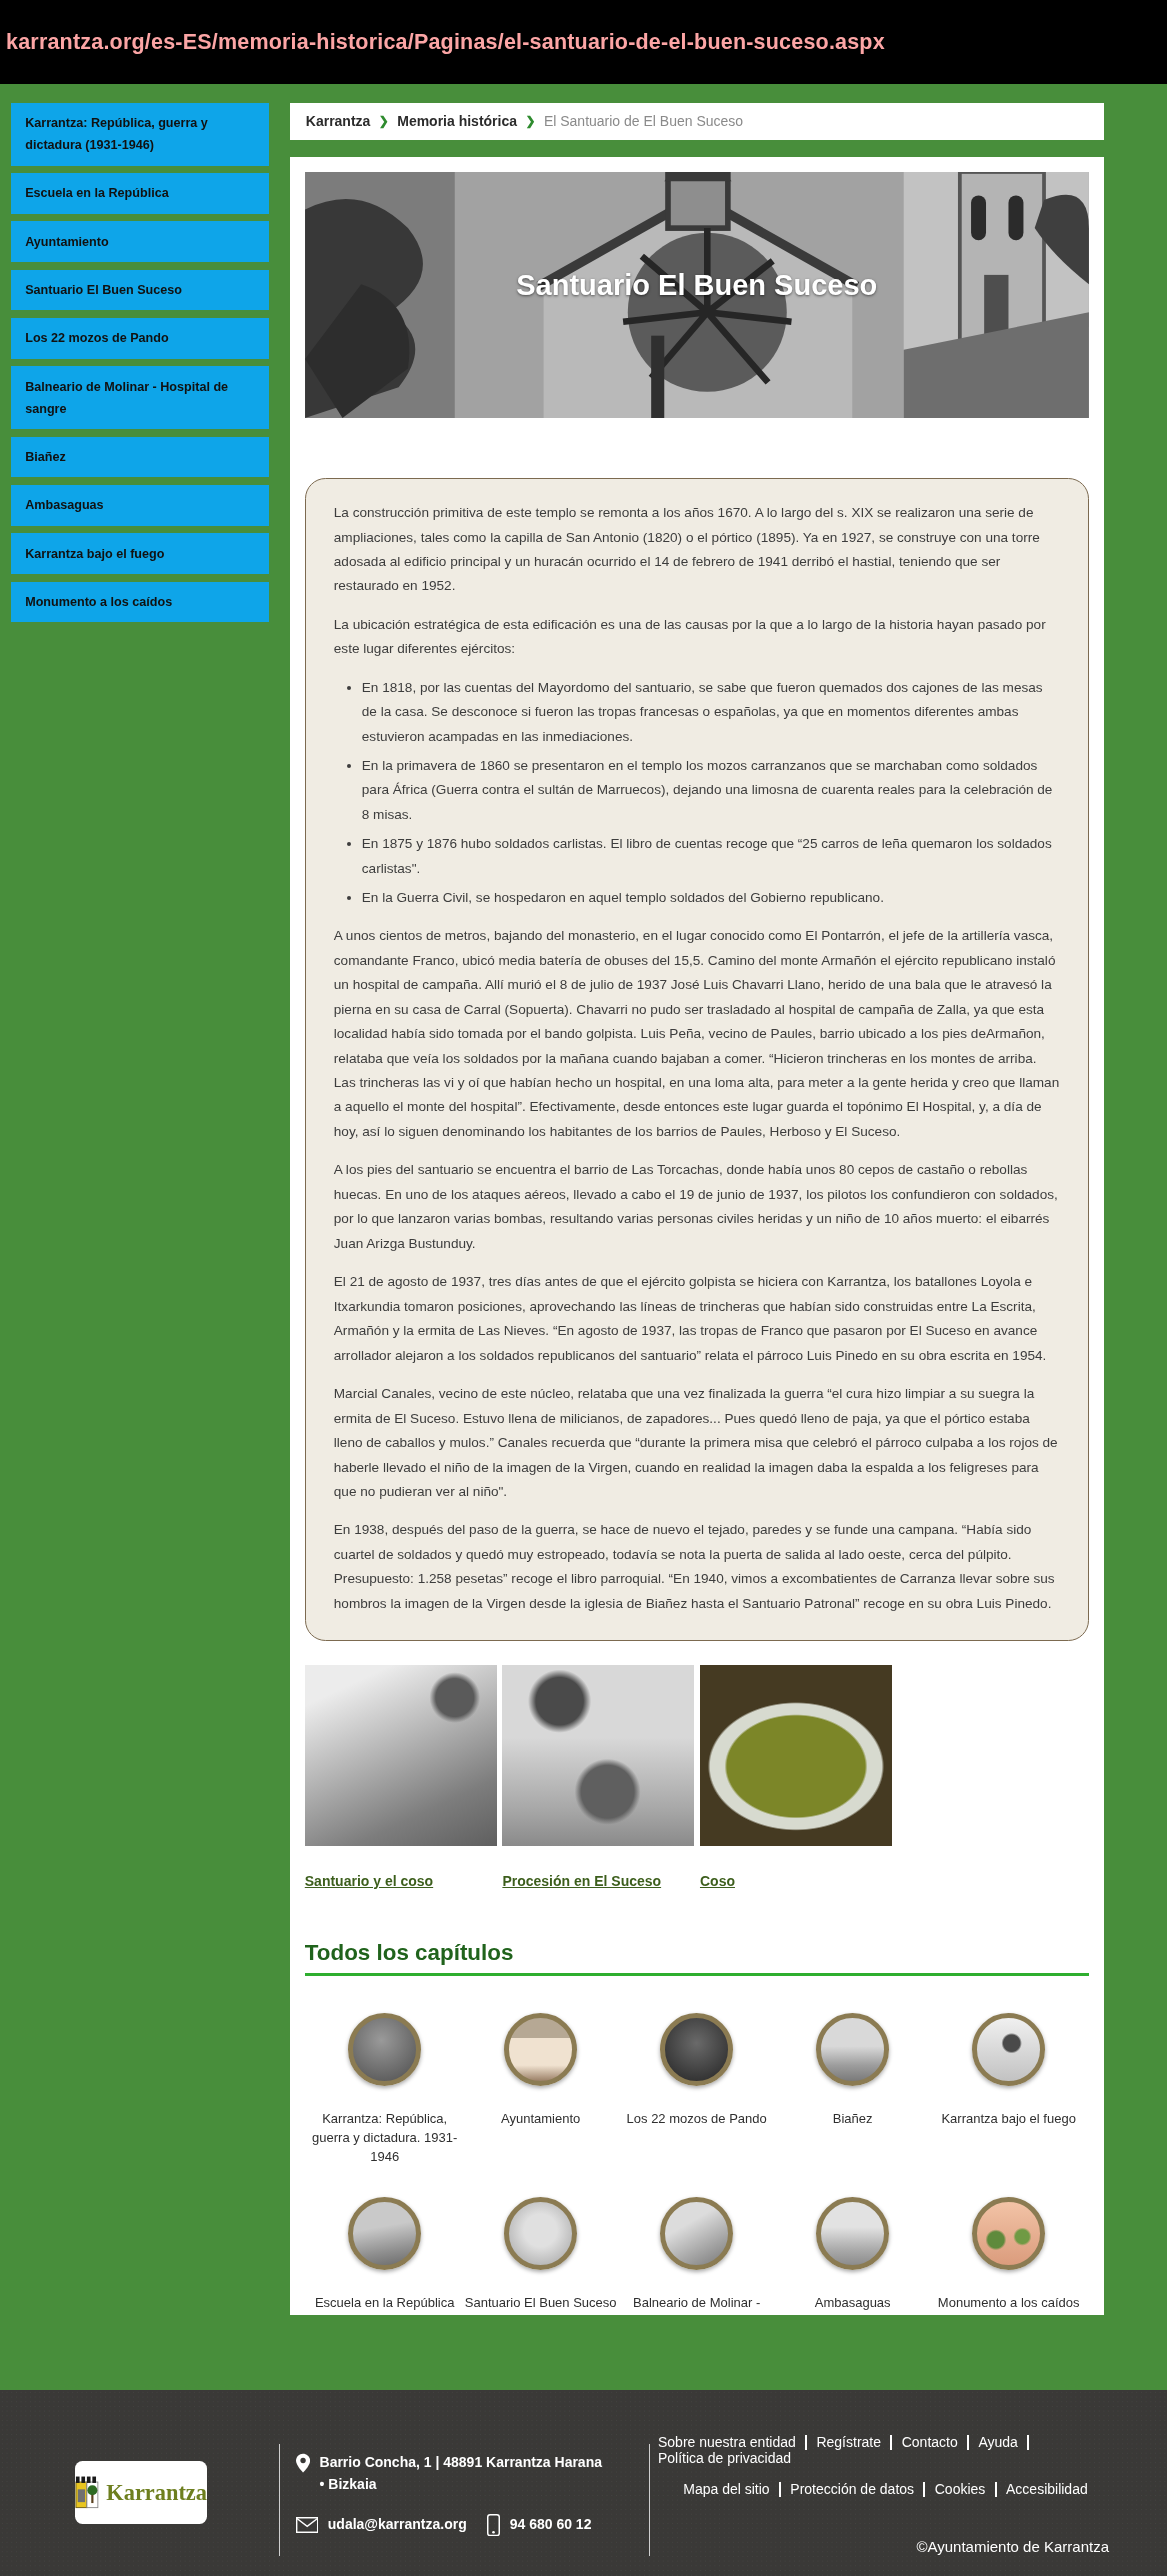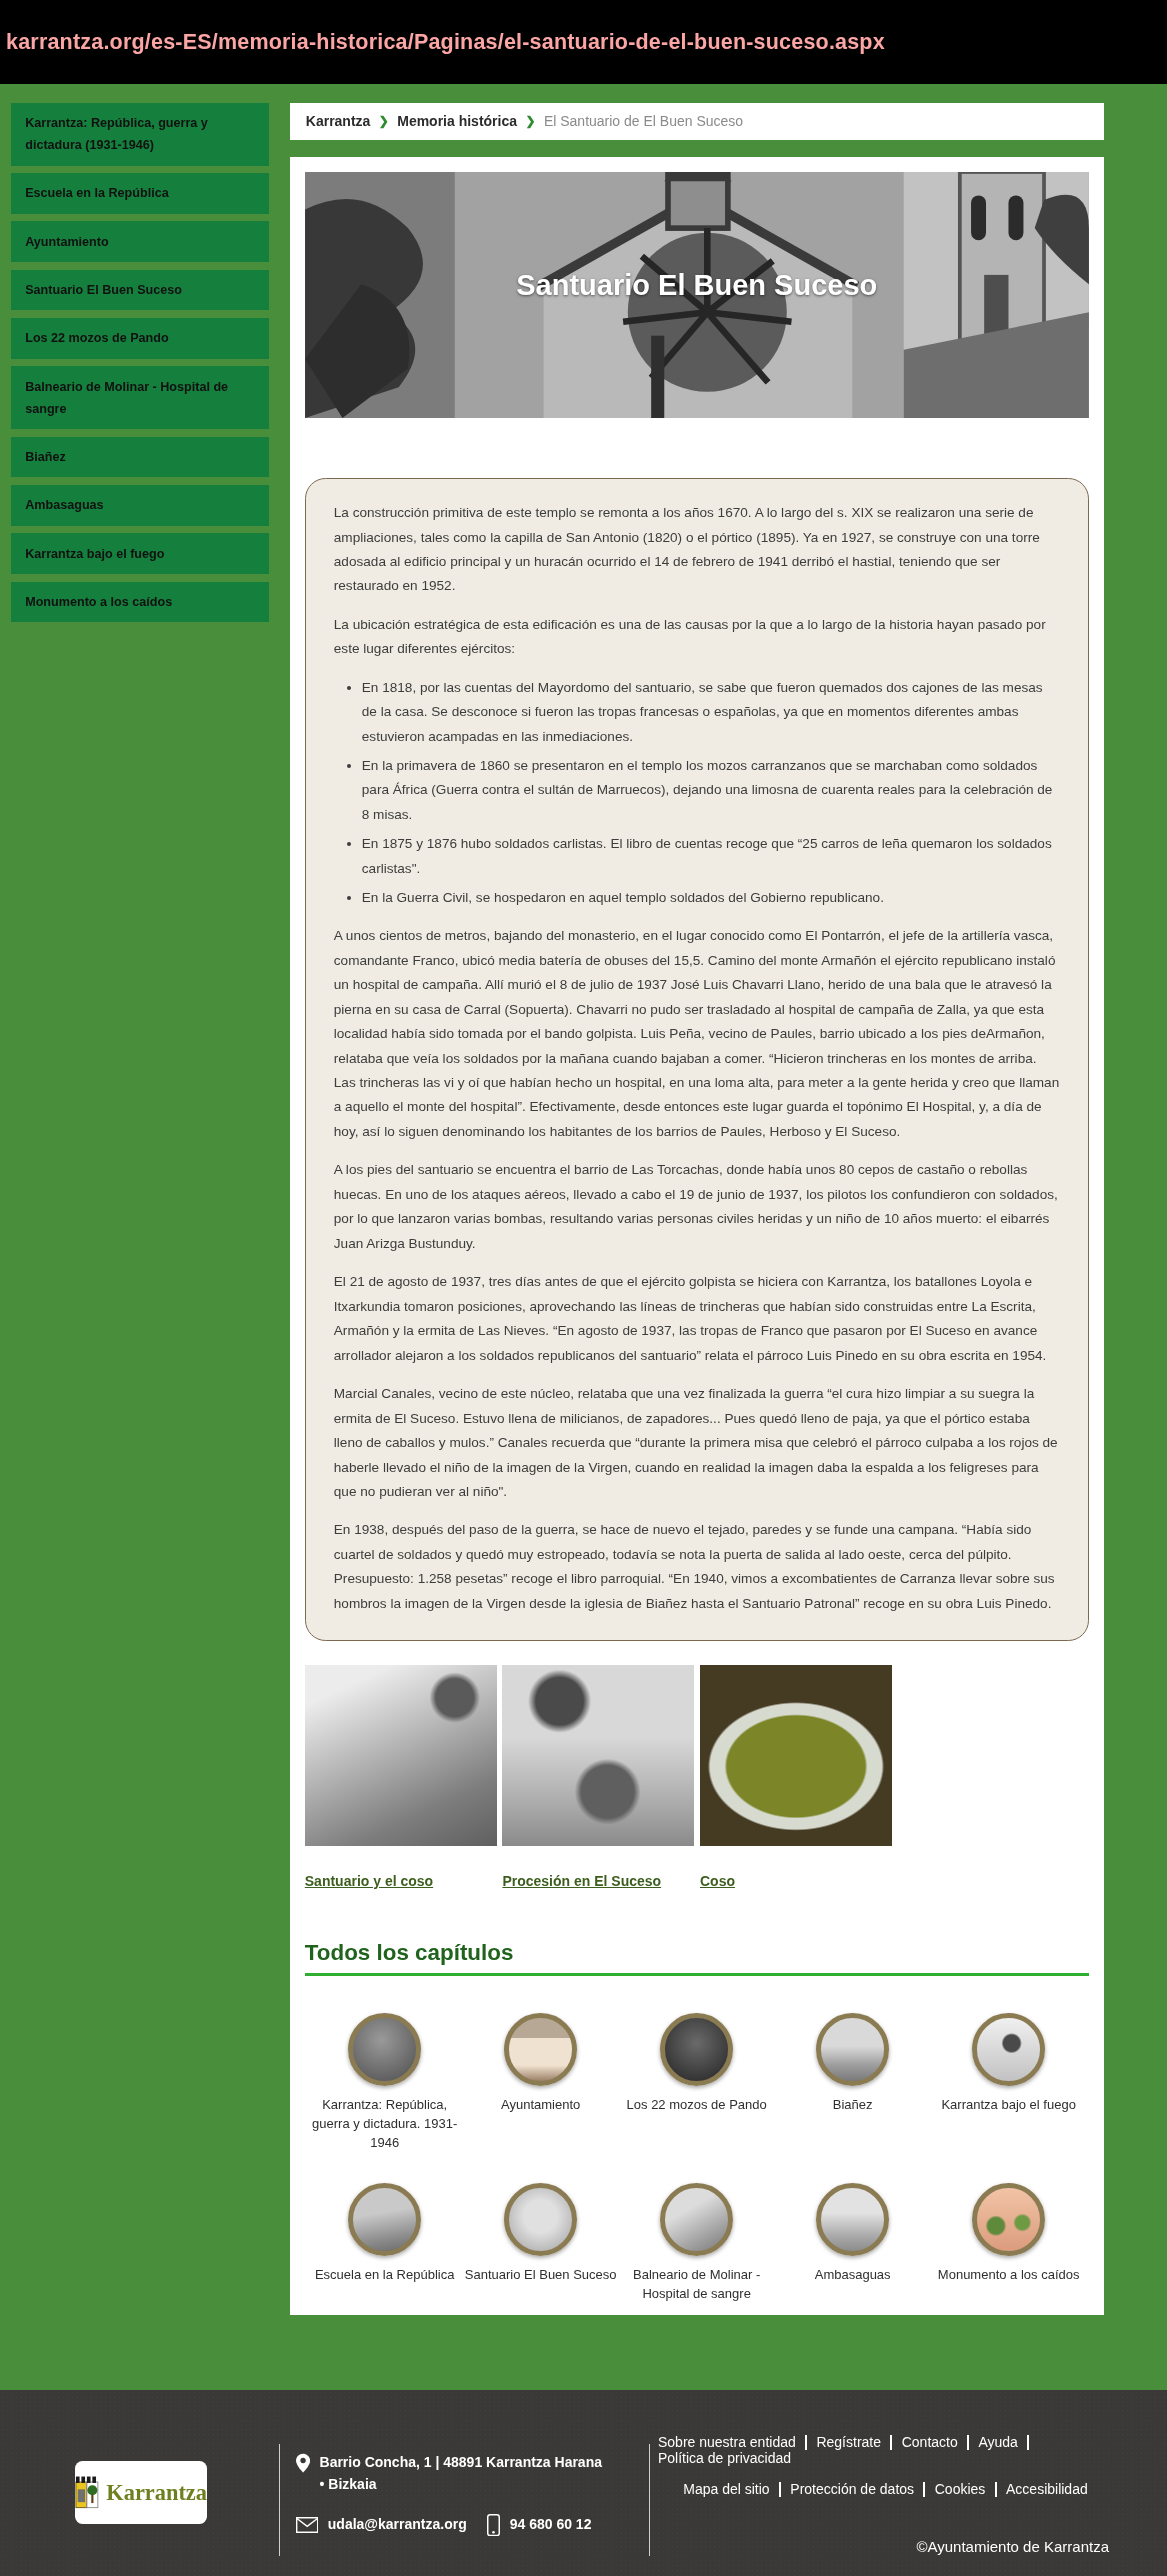--- a/index.html
+++ b/index.html
@@ -9,21 +9,21 @@
   
   .urlbar { width:1167px; height:84px; background:#000; display:flex; align-items:center; }
   .urlbar span { color:#fca5a5; font-size:21.5px; font-weight:bold; padding-left:6px; letter-spacing:0.2px; }
 
   
   .page { width:1167px; height:2306px; background:#488e3b; overflow:hidden;
           display:flex; align-items:flex-start; padding:18.7px 0 0 11.2px; }
 
   
   .sidebar { width:258px; flex:none; }
-  .side-item { background:#15803d; color:#111; font-weight:bold; font-size:12.6px; line-height:1.75;
+  .side-item { background:#0ea5e9; color:#111; font-weight:bold; font-size:12.6px; line-height:1.75;
                padding:9.4px 14px; margin-bottom:7.5px; cursor:pointer; }
 
   
   .main { width:814px; flex:none; margin-left:20.6px; }
   .breadcrumb { background:#fff; height:37px; display:flex; align-items:center; padding:0 16px;
                 font-size:14px; margin-bottom:17px; }
   .crumb { color:#2b2b2b; font-weight:bold; cursor:pointer; }
   .crumb.current { color:#8a8a8a; font-weight:normal; cursor:default; }
   .crumb-sep { color:#2e8b2e; font-weight:bold; font-size:12px; margin:0 8.4px; }
 
@@ -77,21 +77,21 @@
   .chap:nth-child(1) .chap-circle { background:radial-gradient(circle at 45% 35%, #9a9a9a, #4d4d4d); }
   .chap:nth-child(2) .chap-circle { background:linear-gradient(#b6a894 0 32%, #f0e2d0 32% 75%, #9b8067); }
   .chap:nth-child(3) .chap-circle { background:radial-gradient(circle at 50% 40%, #6a6a6a, #232323); }
   .chap:nth-child(4) .chap-circle { background:linear-gradient(#d9d9d9 0 45%, #9d9d9d 75%, #7a7a7a); }
   .chap:nth-child(5) .chap-circle { background:radial-gradient(circle at 55% 40%, #4a4a4a 0 16%, rgba(0,0,0,0) 20%), linear-gradient(#f0f0f0, #c2c2c2); }
   .chap:nth-child(6) .chap-circle { background:linear-gradient(170deg, #c9c9c9 0 40%, #8f8f8f 75%, #6a6a6a); }
   .chap:nth-child(7) .chap-circle { background:radial-gradient(circle at 50% 45%, #e0e0e0 0 35%, #9f9f9f); }
   .chap:nth-child(8) .chap-circle { background:linear-gradient(150deg, #dcdcdc 0 35%, #a5a5a5 70%, #777); }
   .chap:nth-child(9) .chap-circle { background:linear-gradient(#e2e2e2 0 40%, #ababab 75%, #8c8c8c); }
   .chap:nth-child(10) .chap-circle { background:radial-gradient(circle at 30% 60%, #5f8a3c 0 14%, rgba(0,0,0,0) 18%), radial-gradient(circle at 72% 55%, #6f9a44 0 12%, rgba(0,0,0,0) 16%), linear-gradient(#f2c3a6, #db9c7d); }
-  .chap-label { margin-top:10px; font-size:13px; color:#2f2f2f; line-height:1.45; }
+  .chap-label { margin-top:24px; font-size:13px; color:#2f2f2f; line-height:1.45; }
 
   
   .footer { width:1167px; height:186px; background:#3a3937; position:relative; color:#fff;
             background-image:radial-gradient(rgba(255,255,255,.05) 0.9px, rgba(0,0,0,0) 0.9px);
             background-size:4.7px 4.7px; }
   .logo-box { position:absolute; left:75px; top:71px; width:132px; height:63px; background:#fff;
               border-radius:7.5px; display:flex; align-items:center; justify-content:center; gap:7.5px; cursor:pointer; }
   .logo-text { font-family:"Liberation Serif", serif; font-size:22.4px; color:#6e7f1f; font-weight:bold; }
   .f-div { position:absolute; width:0.9px; background:#cfcfcf; top:54px; height:112px; }
   .f-div.d1 { left:279px; }

